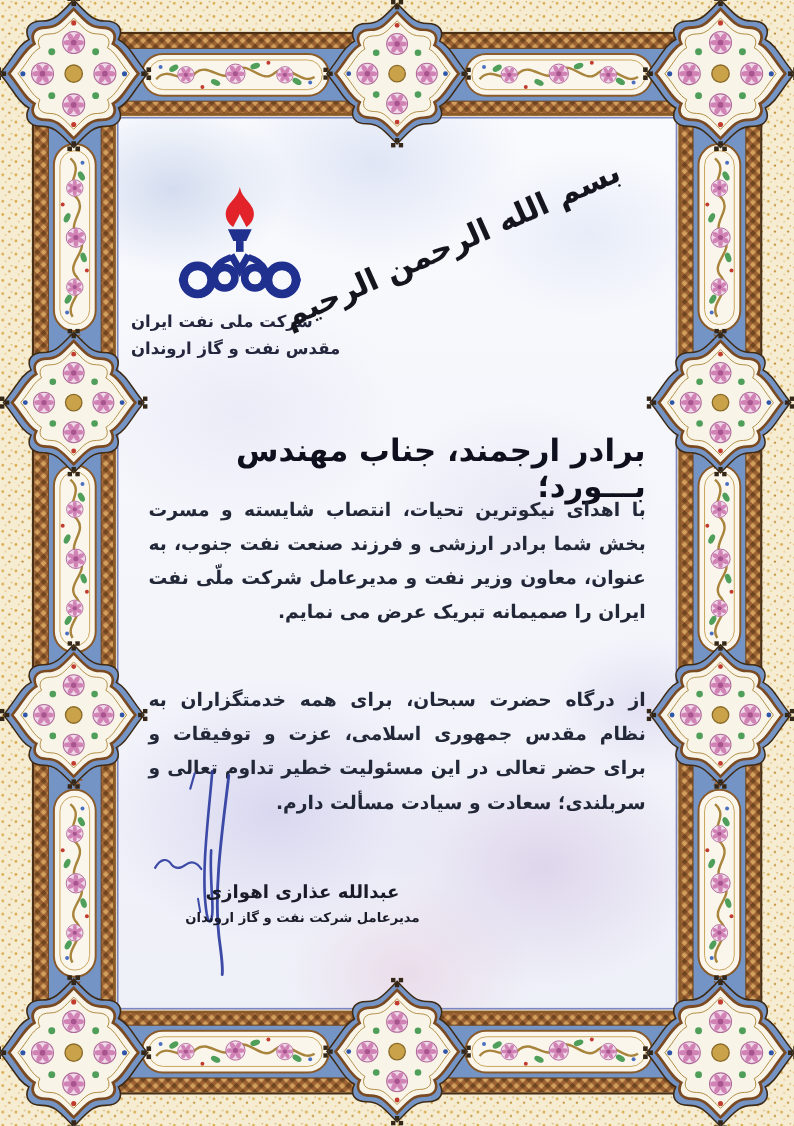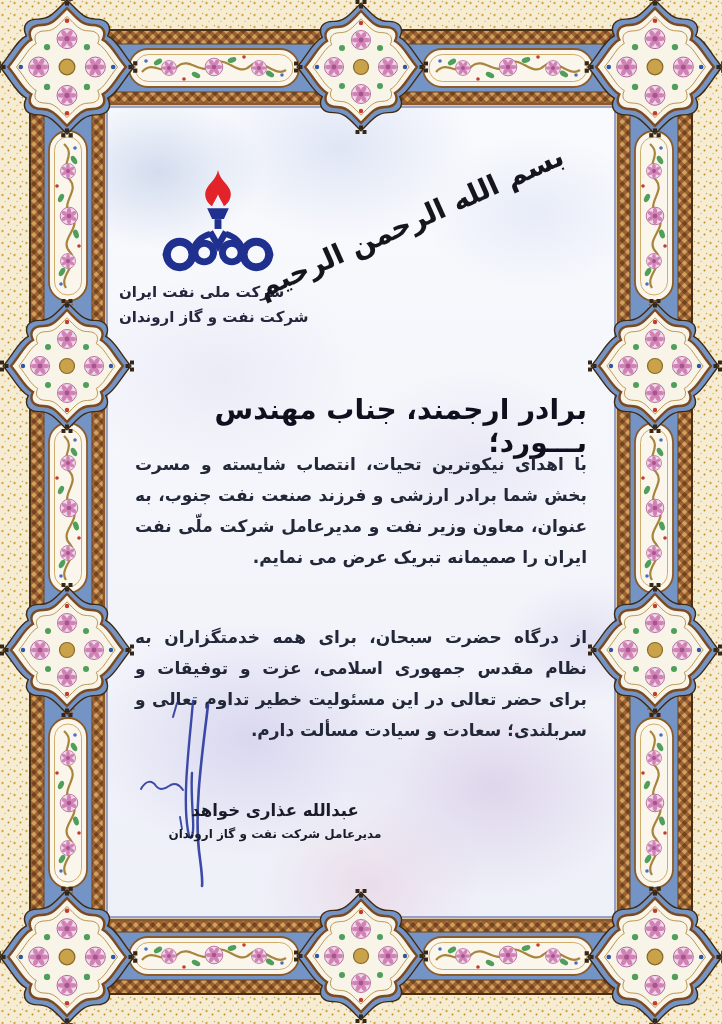--- a/index.html
+++ b/index.html
@@ -69,40 +69,40 @@
         <circle cx="74" cy="87" r="9.5" stroke-width="7"></circle>
         <path d="M52,66 L60,80 L68,66" stroke-width="6.5"></path>
         <path d="M34,86 Q38,72 52,68" stroke-width="6"></path>
         <path d="M86,86 Q82,72 68,68" stroke-width="6"></path>
       </g>
       <circle cx="7" cy="89" r="3.4" fill="#20308f"></circle>
       <circle cx="113" cy="89" r="3.4" fill="#20308f"></circle>
     </svg>
     <div class="logo-captions">
       <div class="logo-cap1">شرکت ملی نفت ایران</div>
-      <div class="logo-cap2">شرکت نفت و گاز اروندان</div>
+      <div class="logo-cap2">مقدس نفت و گاز اروندان</div>
     </div>
 
     <div class="bismillah">بسم الله الرحمن الرحیم</div>
 
     <h1 class="salutation">برادر ارجمند، جناب مهندس بـــورد؛</h1>
     <p class="para p1">با اهدای نیکوترین تحیات، انتصاب شایسته و مسرت بخش شما برادر ارزشی و فرزند صنعت نفت جنوب، به عنوان، معاون وزیر نفت و مدیرعامل شرکت ملّی نفت ایران را صمیمانه تبریک عرض می نمایم.</p>
     <p class="para p3">از درگاه حضرت سبحان، برای همه خدمتگزاران به نظام مقدس جمهوری اسلامی، عزت و توفیقات و برای حضر تعالی در این مسئولیت خطیر تداوم تعالی و سربلندی؛ سعادت و سیادت مسألت دارم.</p>
 
     <svg class="sig-svg" viewBox="0 0 110 198" aria-hidden="true">
       <g stroke="#2e3da0" fill="none" stroke-linecap="round" opacity="0.92">
         <path stroke-width="2.4" d="M60,10 C57,48 49,105 55,140 C57,152 61,148 60,128 C59,112 58,96 59,82"></path>
         <path stroke-width="2.6" d="M75,14 C70,58 61,115 66,160 C68,176 70,188 69,195"></path>
         <path stroke-width="2" d="M8,98 c5,-9 11,-9 15,-3 c4,5 9,3 13,0 c5,-4 10,-2 14,4"></path>
         <path stroke-width="2" d="M40,26 l4,-14"></path>
         <path stroke-width="1.8" d="M47,126 l2,12"></path>
       </g>
     </svg>
     <div class="sig-block">
-      <div class="sig-name">عبدالله عذاری خواهد</div>
+      <div class="sig-name">عبدالله عذاری اهوازی</div>
       <div class="sig-title">مدیرعامل شرکت نفت و گاز اروندان</div>
     </div>
   </div>
 
   <svg class="frame" viewBox="0 0 722 1024" aria-hidden="true">
     <defs>
       <pattern id="speck" width="12" height="12" patternUnits="userSpaceOnUse">
         <rect width="12" height="12" fill="#f5ecd2"></rect>
         <circle cx="2.5" cy="3" r="1.2" fill="#d9a844"></circle>
         <circle cx="8.5" cy="6.5" r="1" fill="#bf8a30"></circle>

